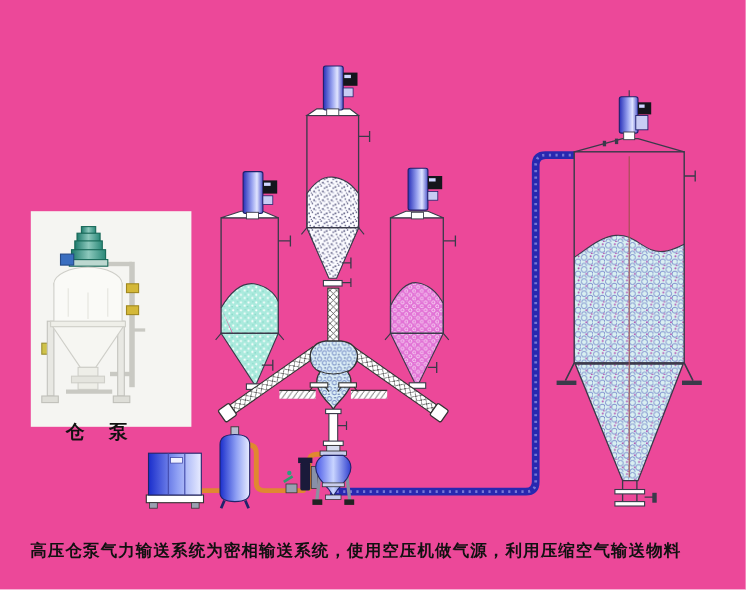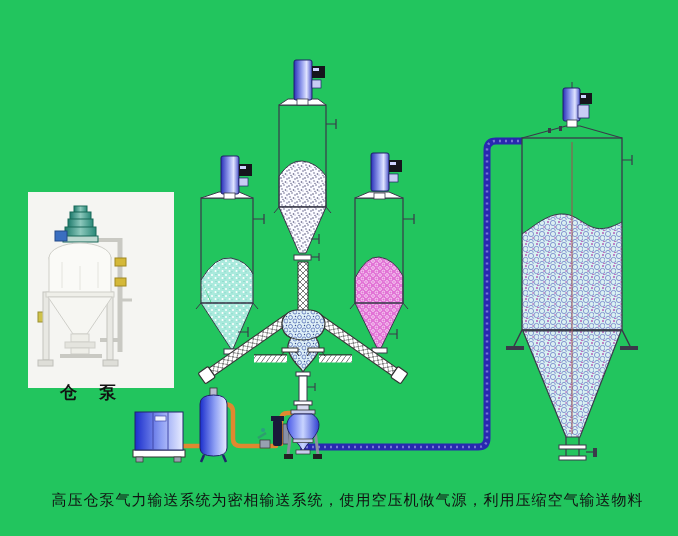--- a/index.html
+++ b/index.html
@@ -1,21 +1,21 @@
 <!DOCTYPE html>
 <html style="--outline: #3a3a4a; --valve-blue: #3434c0; --material-cyan: #aaeadd; --material-gray-bg: #fbfbff; --material-magenta: #e273d6; --silo-fill: #d9f0f1; --silo-ring: #7080c8; --silo-dot: #b050b0; --pipe-blue: #2828b0; --pipe-orange: #e08830; --equip-blue-dark: #2233cc; --equip-blue-light: #e6ebff; --photo-green: #2a8878; --photo-yellow: #d4b838; --center-line-red: #a05050;"><head>
 <meta charset="utf-8">
 <style>
   html,body{margin:0;padding:0;background:#fff;}
-  .stage{position:relative;width:678px;height:536px;background:#22c55e;overflow:hidden;
+  .stage{position:relative;width:678px;height:536px;background:#ec4899;overflow:hidden;
          font-family:"Liberation Sans",sans-serif;}
   .stage svg{position:absolute;left:0;top:0;}
   .caption{position:absolute;left:0;top:491px;width:647px;text-align:center;
-           font-family:"Liberation Serif",serif;font-weight:normal;font-size:15px;
-           letter-spacing:1px;color:#111;margin-left:24px;}
+           font-family:"Liberation Serif",serif;font-weight:bold;font-size:15px;
+           letter-spacing:1px;color:#111;}
   .pump-label{position:absolute;left:28px;top:381px;width:120px;text-align:center;
               font-family:"Liberation Serif",serif;font-weight:bold;font-size:17px;
               word-spacing:18px;color:#111;}
 </style>
 </head>
 <body>
 
 <div class="stage">
 
 <svg width="678" height="536" viewBox="0 0 678 536">

